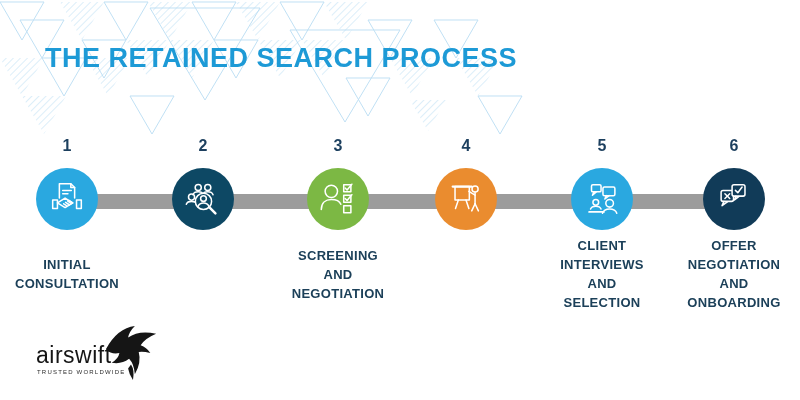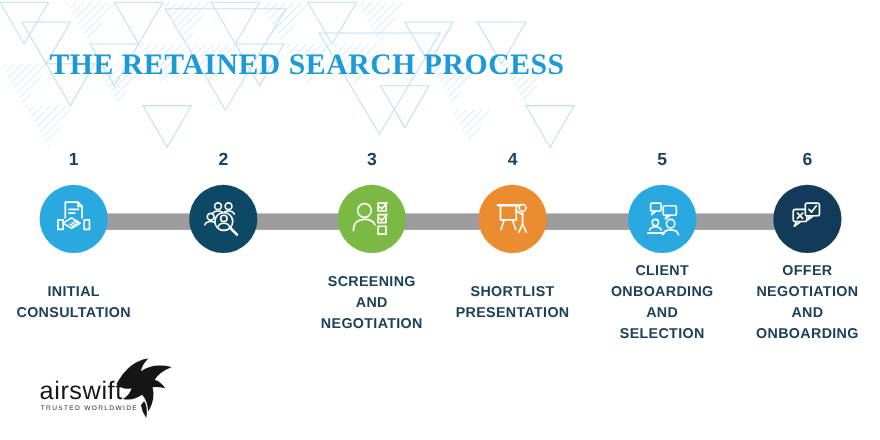--- a/index.html
+++ b/index.html
@@ -62,21 +62,21 @@
       <polygon points="302,40 346,40 324,78"></polygon>
       <polygon points="0,58 44,58 22,96"></polygon>
       <polygon points="86,58 130,58 108,96"></polygon>
       <polygon points="390,58 434,58 412,96"></polygon>
       <polygon points="456,58 500,58 478,96"></polygon>
       <polygon points="22,96 66,96 44,134"></polygon>
       <polygon points="410,100 446,100 428,131"></polygon>
     </g>
   </svg>
 
-  <div class="title" style="color: rgb(29, 154, 214); font-family: Liberation Serif, serif;">THE RETAINED SEARCH PROCESS</div>
+  <div class="title" style="color: rgb(29, 154, 214);">THE RETAINED SEARCH PROCESS</div>
 
   <div class="timeline-bar" style="background-color: rgb(156, 156, 156);"></div>
 
   <div class="step" style="left:-3px">
     <div class="step-number">1</div>
     <div class="step-circle" style="background-color: rgb(42, 168, 224);">
       <svg width="42" height="42" viewBox="0 0 44 44" fill="none" stroke="#fff" stroke-width="1.6" stroke-linecap="round" stroke-linejoin="round">
         <path d="M14 21 V6 H26 L30 10 V21"></path>
         <polyline points="26,6 26,10 30,10"></polyline>
         <line x1="17.5" y1="13" x2="26.5" y2="13"></line>
@@ -138,41 +138,39 @@
         <rect x="10.5" y="9" width="15" height="14"></rect>
         <line x1="14" y1="23" x2="11" y2="32"></line>
         <line x1="22" y1="23" x2="25" y2="32"></line>
         <circle cx="31.5" cy="11.5" r="3.2"></circle>
         <path d="M31.5 15.5 V27"></path>
         <path d="M31.5 18 L25 14"></path>
         <path d="M31.5 27 l-3.5,7.5"></path>
         <path d="M31.5 27 l3.5,7.5"></path>
       </svg>
     </div>
-    <div class="step-label">SHORTLIST
-PRESENTATION</div>
   </div>
 
   <div class="step" style="left:532px">
     <div class="step-number">5</div>
     <div class="step-circle" style="background-color: rgb(42, 168, 224);">
       <svg width="42" height="42" viewBox="0 0 44 44" fill="none" stroke="#fff" stroke-width="1.6" stroke-linecap="round" stroke-linejoin="round">
         <rect x="11" y="7" width="10" height="7.5" rx="1.5"></rect>
         <path d="M13.5 14.5 l-1.5,3.5 l4,-3.5"></path>
         <rect x="23" y="9.5" width="12.5" height="9" rx="1.5" style="fill: rgb(42, 168, 224);"></rect>
         <path d="M26.5 18.5 l-1.5,3.5 l4.5,-3.5"></path>
         <circle cx="15.5" cy="25.5" r="3"></circle>
         <path d="M10 32.5 c1.5,-4 9.5,-4 11,0"></path>
         <line x1="8.5" y1="35.5" x2="24" y2="35.5" stroke-width="1.9"></line>
         <circle cx="30" cy="26.5" r="4"></circle>
         <path d="M22.5 37 c2,-6 13,-6 15,0"></path>
       </svg>
     </div>
     <div class="step-label">CLIENT
-ONBOARDING
+INTERVIEWS
 AND
 SELECTION</div>
   </div>
 
   <div class="step" style="left:664px">
     <div class="step-number">6</div>
     <div class="step-circle" style="background-color: rgb(17, 59, 88);">
       <svg width="42" height="42" viewBox="0 0 44 44" fill="none" stroke="#fff" stroke-width="1.6" stroke-linecap="round" stroke-linejoin="round">
         <rect x="8.5" y="13" width="13" height="11.5" rx="2"></rect>
         <line x1="12.5" y1="16.5" x2="17.5" y2="21.5"></line>

